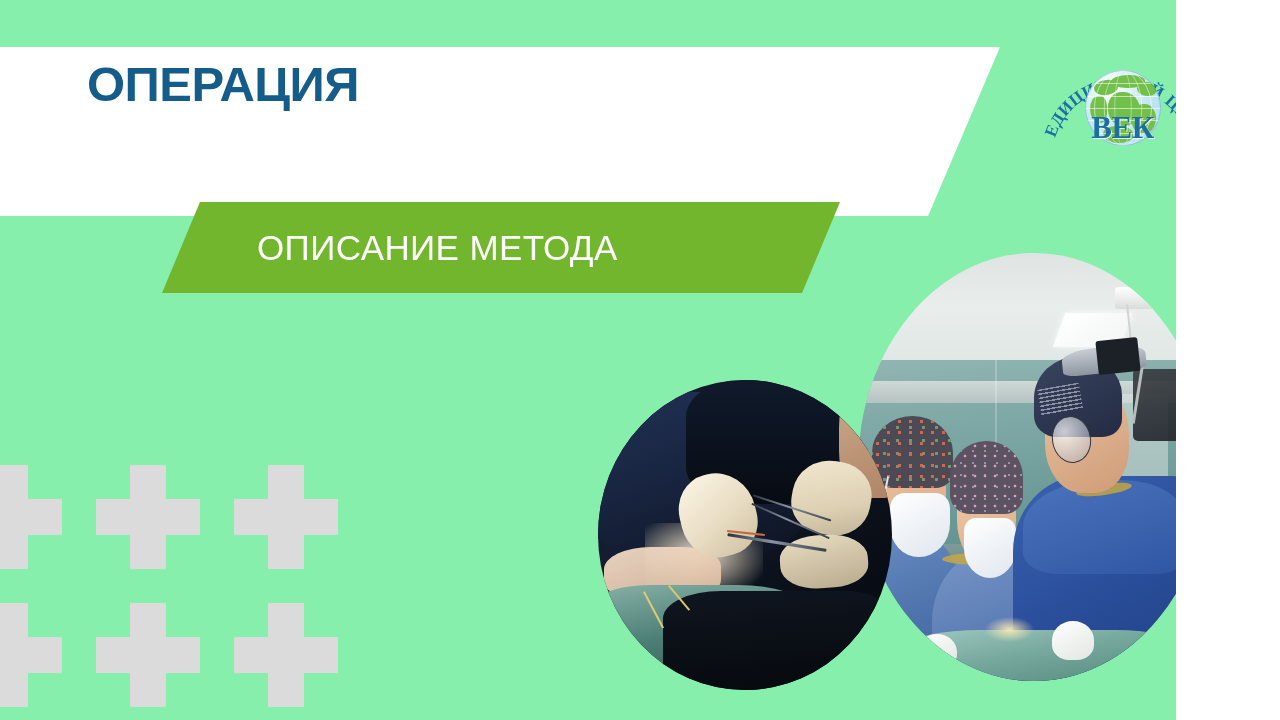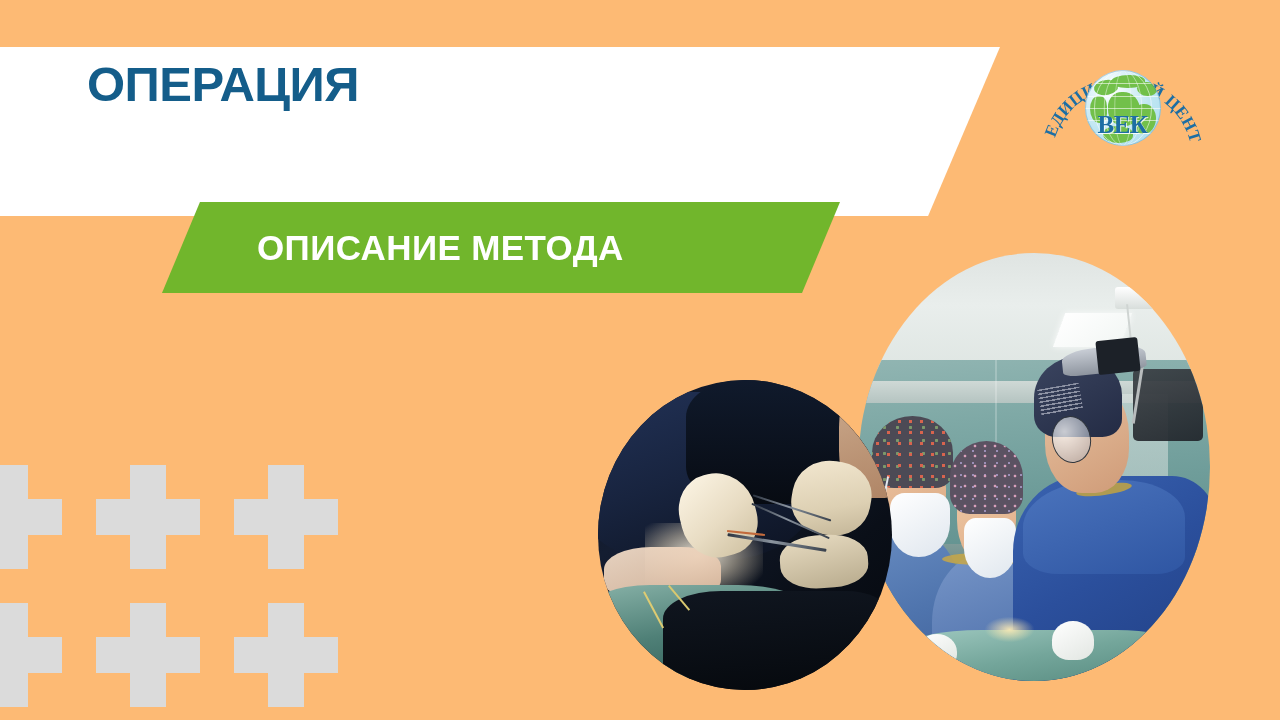--- a/index.html
+++ b/index.html
@@ -5,22 +5,22 @@
   * { margin:0; padding:0; box-sizing:border-box; }
 
   html, body {
     width:1280px; height:720px;
     overflow:hidden;
     font-family:"Liberation Sans", sans-serif;
   }
 
   #slide {
     position:relative;
-    width:1280px; height:720px;
-    background:#fdba74;
+    width:1176px; height:720px;
+    background:#86efac;
     overflow:hidden;
   }
 
   
   #cross-pattern {
     position:absolute;
     left:-60px; top:455px;
     width:420px; height:290px;
   }
   .cross {
@@ -67,21 +67,21 @@
     background:#71b62c;
     clip-path:polygon(5.6% 0, 100% 0, 94.4% 100%, 0 100%);
     filter:drop-shadow(2px 5px 8px rgba(40,45,50,0.20));
     display:flex;
     align-items:center;
   }
   #subtitle-text {
     margin-left:95px;
     color:#ffffff;
     font-size:35px;
-    font-weight:bold;
+    font-weight:normal;
     letter-spacing:0.4px;
     white-space:nowrap;
   }
 
   
   #logo {
     position:absolute;
     left:1038px; top:48px;
     width:168px; height:122px;
   }
@@ -146,21 +146,21 @@
     font-family:"Liberation Serif", serif;
     font-size:54px;
     font-weight:bold;
     color:#1c6ea4;
     letter-spacing:-2px;
     line-height:1;
     text-shadow:1px 1px 0 rgba(255,255,255,0.8);
   }
   #logo-vek {
     font-family:"Liberation Serif", serif;
-    font-size:25px;
+    font-size:31px;
     font-weight:bold;
     color:#1c6ea4;
     letter-spacing:-0.5px;
     margin-left:1px;
     line-height:1;
     text-shadow:1px 1px 0 rgba(255,255,255,0.8);
   }
 
   
   #photo-main {

